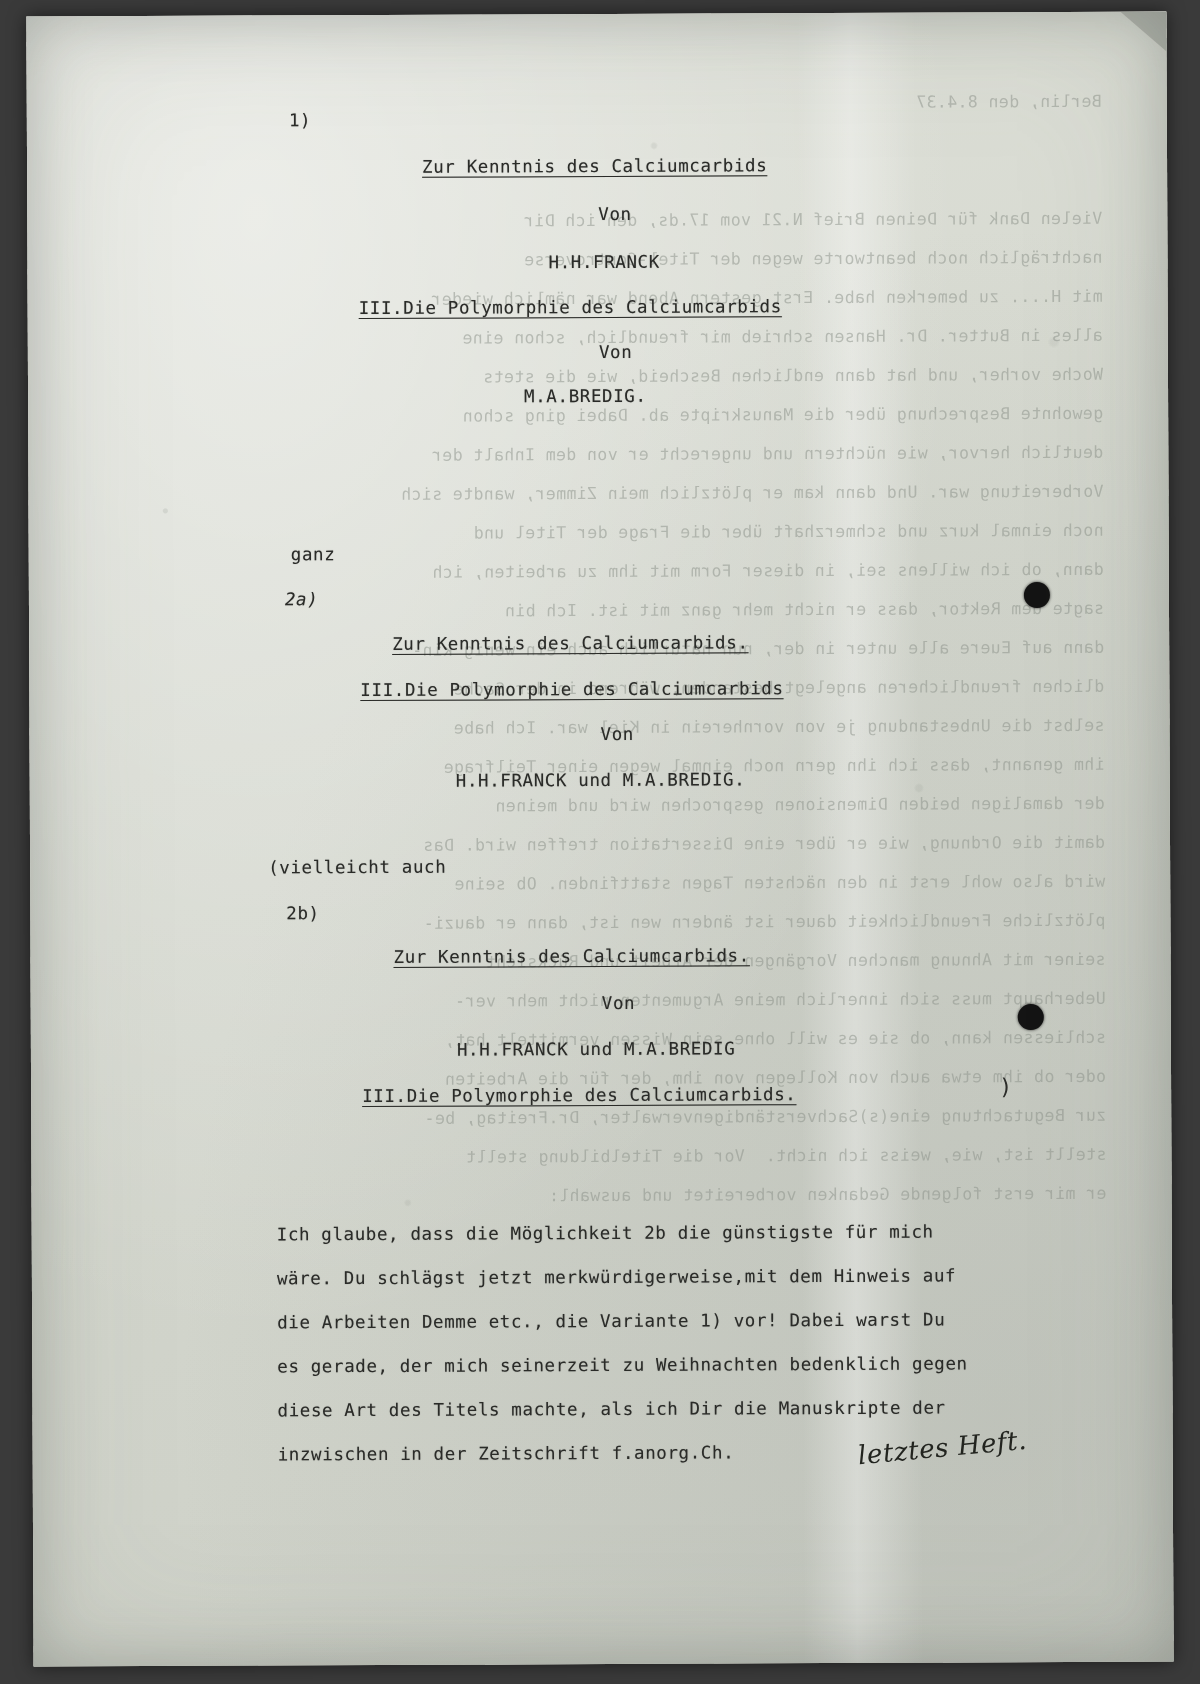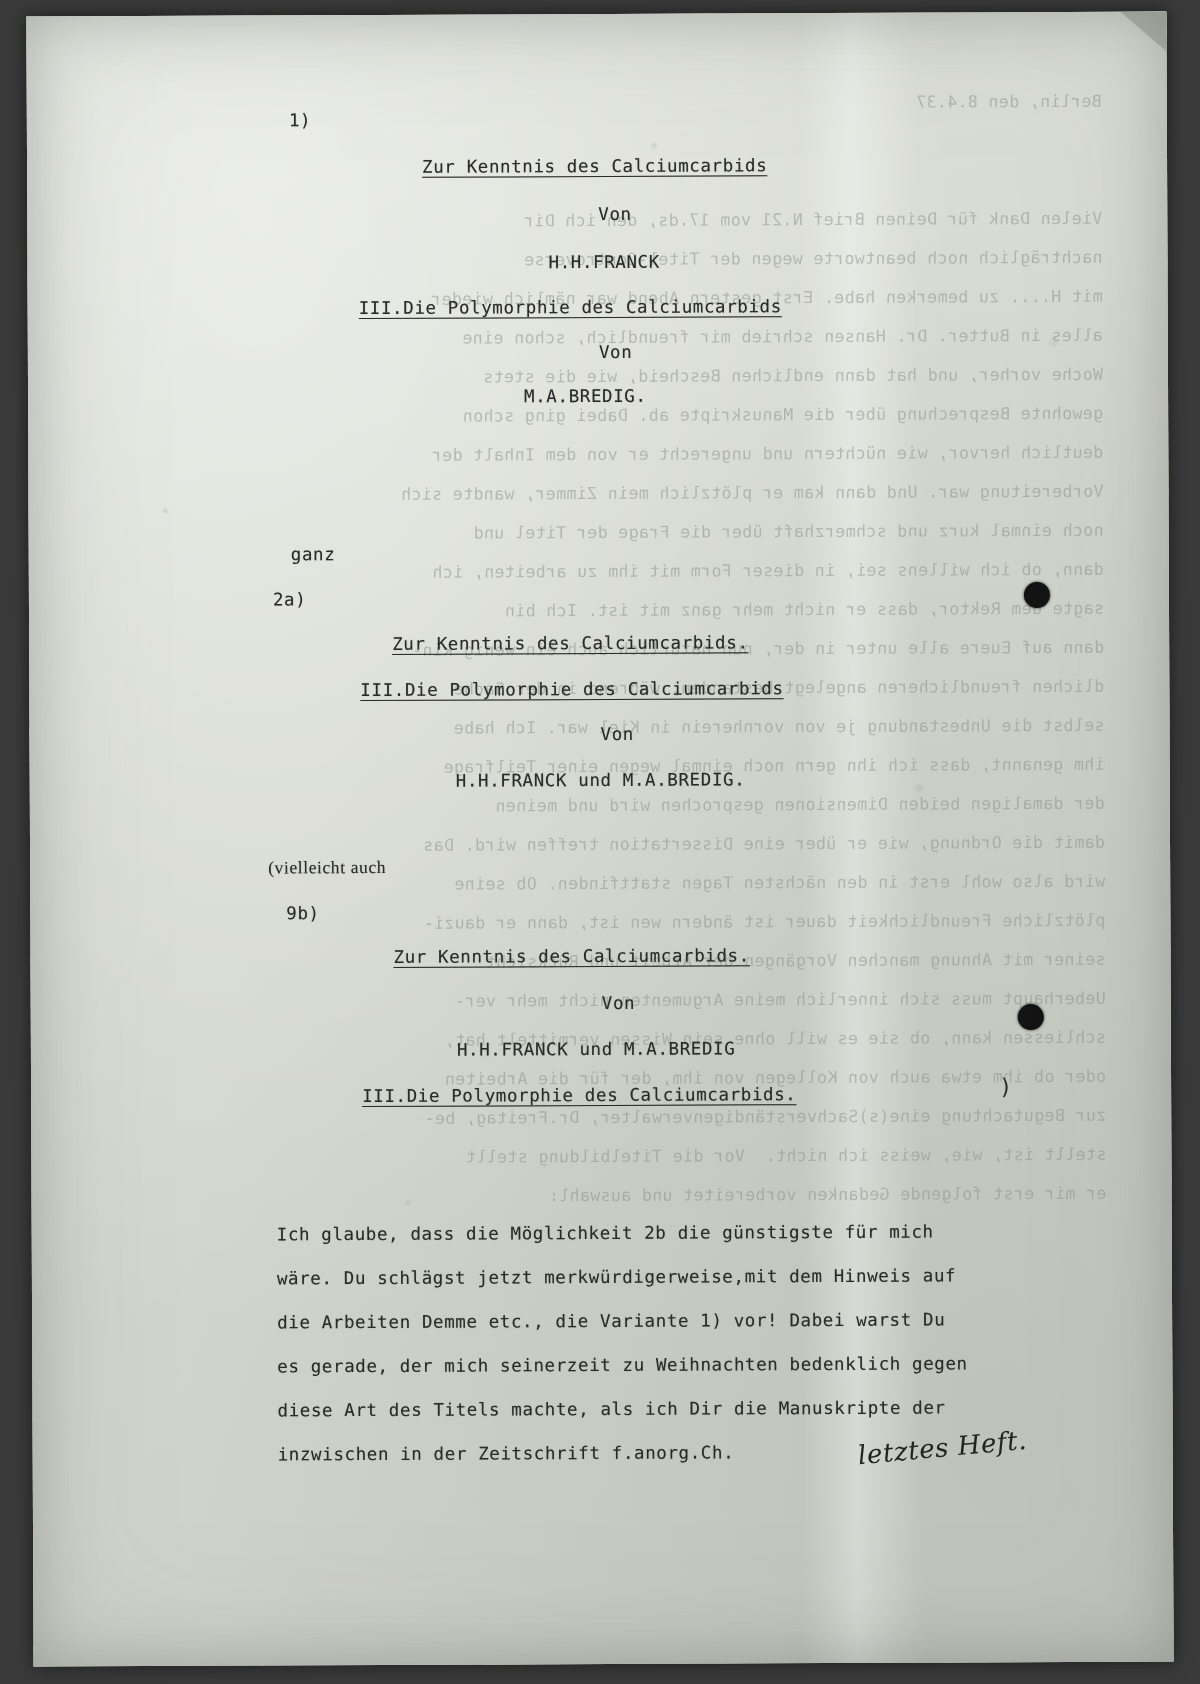--- a/index.html
+++ b/index.html
@@ -181,29 +181,29 @@
 
       <div class="ln" style="left:262px; top:95px;">1)</div>
       <div class="ln u" style="left:395px; top:142px;">Zur Kenntnis des Calciumcarbids</div>
       <div class="ln" style="left:571px; top:190px;">Von</div>
       <div class="ln" style="left:521px; top:238px;text-align:right;">H.H.FRANCK</div>
       <div class="ln u" style="left:331px; top:283px;">III.Die Polymorphie des Calciumcarbids</div>
       <div class="ln" style="left:571px; top:328px;">Von</div>
       <div class="ln" style="left:496px; top:372px;">M.A.BREDIG.</div>
 
       <div class="ln" style="left:262px; top:529px;">ganz</div>
-      <div class="ln" style="left:244px; top:574px;">2a)</div>
+      <div class="ln" style="left:256px; top:574px;font-style:italic;">2a)</div>
 
       <div class="ln u" style="left:363px; top:619px;">Zur Kenntnis des Calciumcarbids.</div>
       <div class="ln u" style="left:331px; top:665px;">III.Die Polymorphie des Calciumcarbids</div>
       <div class="ln" style="left:571px; top:710px;">Von</div>
       <div class="ln" style="left:426px; top:756px;">H.H.FRANCK und M.A.BREDIG.</div>
 
-      <div class="ln" style="left:238px; top:842px;font-family:Liberation Serif, serif;">(vielleicht auch</div>
-      <div class="ln" style="left:256px; top:888px;">9b)</div>
+      <div class="ln" style="left:238px; top:842px;">(vielleicht auch</div>
+      <div class="ln" style="left:256px; top:888px;">2b)</div>
       <div class="ln u" style="left:363px; top:932px;">Zur Kenntnis des Calciumcarbids.</div>
       <div class="ln" style="left:571px; top:979px;">Von</div>
       <div class="ln" style="left:426px; top:1025px;">H.H.FRANCK und M.A.BREDIG</div>
       <div class="ln u" style="left:331px; top:1071px;">III.Die Polymorphie des Calciumcarbids.</div>
 
       <div class="ln" style="left:245px; top:1209px;">Ich glaube, dass die Möglichkeit 2b die günstigste für mich</div>
       <div class="ln" style="left:245px; top:1253px;">wäre. Du schlägst jetzt merkwürdigerweise,mit dem Hinweis auf</div>
       <div class="ln" style="left:245px; top:1297px;">die Arbeiten Demme etc., die Variante 1) vor! Dabei warst Du</div>
       <div class="ln" style="left:245px; top:1341px;">es gerade, der mich seinerzeit zu Weihnachten bedenklich gegen</div>
       <div class="ln" style="left:245px; top:1385px;">diese Art des Titels machte, als ich Dir die Manuskripte der</div>

